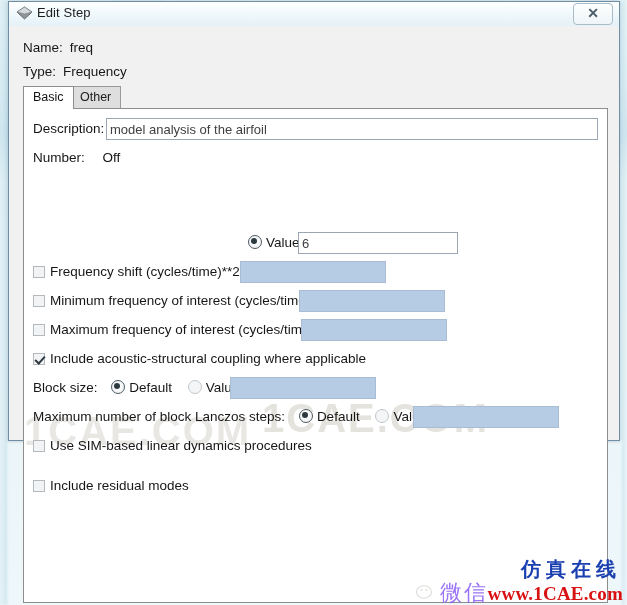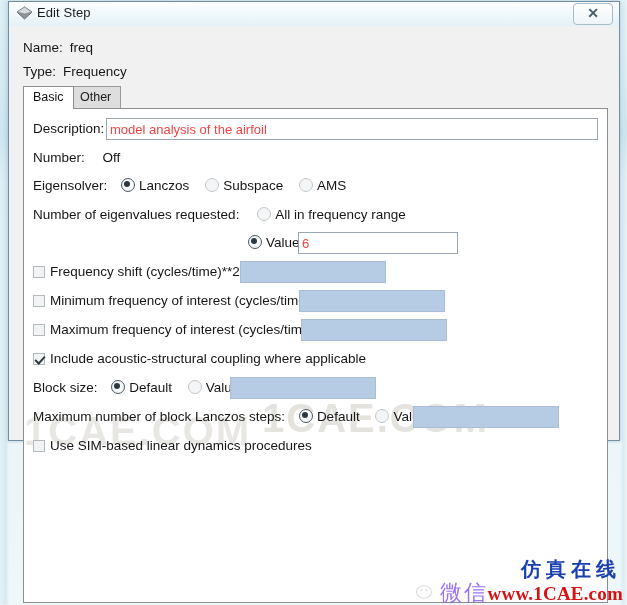--- a/index.html
+++ b/index.html
@@ -68,21 +68,21 @@
     overflow:hidden;
   }
 
   .row{position:absolute;white-space:nowrap;font-size:13.5px;color:#161616;}
   .lbl{font-size:13.5px;color:#161616;}
 
   
   .txt{
     position:absolute;box-sizing:border-box;border:1px solid #9aa7b2;
     background:#ffffff;font-family:"Liberation Sans",sans-serif;font-size:13px;
-    color:#ef4444;padding:0 3px;line-height:20px;height:22px;
+    color:#404040;padding:0 3px;line-height:20px;height:22px;
   }
   .txt.disabled{background:#b6cce5;border-color:#a8bcd4;color:#b6cce5;}
 
   
   .radio{
     display:inline-block;width:12px;height:12px;border-radius:50%;
     border:1px solid #9fa5a9;background:radial-gradient(circle at 50% 38%,#ffffff,#eceff1);
     vertical-align:-2px;position:relative;margin-right:4px;
   }
   .radio.on{border-color:#4c5a63;}
@@ -178,39 +178,21 @@
       <div class="wm-faint" id="wmCenter">1CAE.COM</div>
 
       <div class="row" style="left:9px;top:12px;">Description:</div>
       <input class="txt" style="left: 82px; top: 9px; width: 492px;" type="text" value="model analysis of the airfoil">
 
       <div class="row" style="left:9px;top:41px;">
         <span>Number:</span>
         <span style="margin-left:14px;">Off</span>
       </div>
 
-      <div class="row" style="left:9px;top:69px;">
-        <span class="lbl">Eigensolver:</span>
-        <span style="margin-left:10px;">
-          <span class="radio on"></span><span>Lanczos</span>
-        </span>
-        <span style="margin-left:12px;">
-          <span class="radio off"></span><span>Subspace</span>
-        </span>
-        <span style="margin-left:12px;">
-          <span class="radio off"></span><span>AMS</span>
-        </span>
-      </div>
-
-      <div class="row" style="left:9px;top:98px;">
-        <span class="lbl">Number of eigenvalues requested:</span>
-        <span style="margin-left:14px;">
-          <span class="radio off"></span><span>All in frequency range</span>
-        </span>
-      </div>
+
 
       <div class="row" style="left:224px;top:126px;">
         <span class="radio on"></span><span>Value:</span>
       </div>
       <input class="txt" style="left: 274px; top: 123px; width: 160px;" type="text" value="6">
 
       <div class="row" style="left:9px;top:155px;">
         <span class="cb"></span><span>Frequency shift (cycles/time)**2:</span>
       </div>
       <input class="txt disabled" style="left: 216px; top: 152px; width: 146px;" type="text" disabled="" value="">
@@ -248,20 +230,23 @@
         <span style="margin-left:12px;">
           <span class="radio off"></span><span>Value:</span>
         </span>
       </div>
       <input class="txt disabled" style="left: 389px; top: 297px; width: 146px;" type="text" disabled="" value="">
 
       <div class="row" style="left:9px;top:329px;">
         <span class="cb"></span><span>Use SIM-based linear dynamics procedures</span>
       </div>
 
+      <div class="row" style="left:9px;top:369px;">
+        <span class="cb"></span><span>Include residual modes</span>
+      </div>
 
     </div>
 
   </div>
 </div>
 
 <svg id="wmFace" viewBox="0 0 22 16">
   <ellipse cx="8" cy="8" rx="7.5" ry="6.2" fill="none" stroke="#cfcfcb" stroke-width="1.1"></ellipse>
   <circle cx="5.5" cy="6" r="1.1" fill="#cfcfcb"></circle>
   <circle cx="10.5" cy="6" r="1.1" fill="#cfcfcb"></circle>

